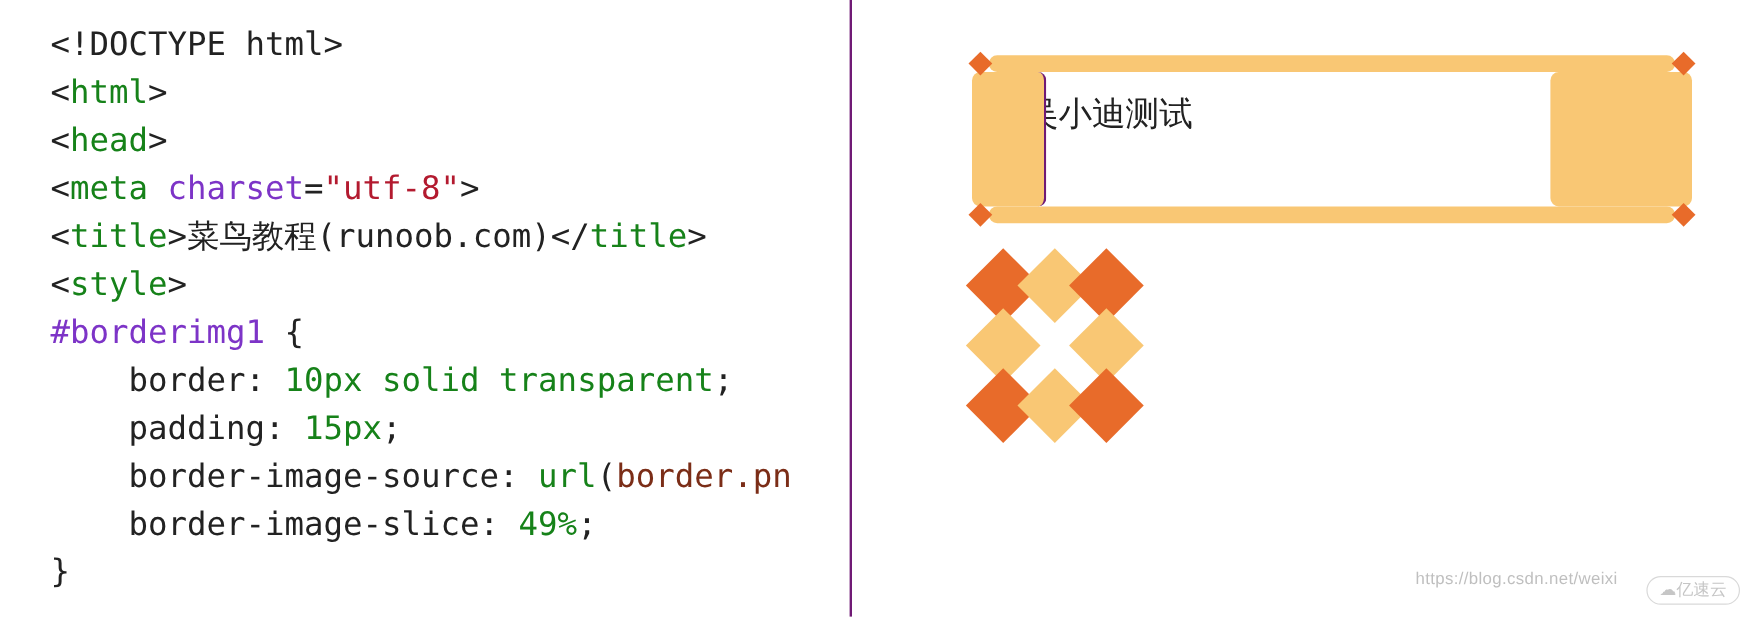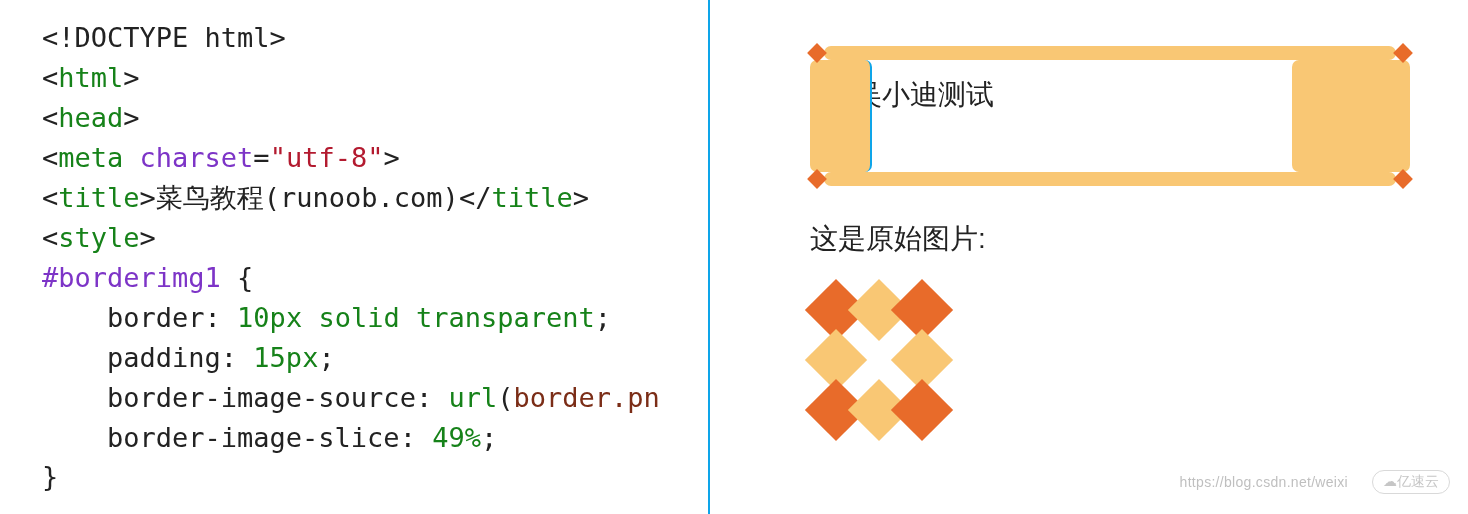--- a/index.html
+++ b/index.html
@@ -10,21 +10,21 @@
     color: #222;
   }
   .wrap {
     display: flex;
     width: 1468px;
     height: 514px;
     overflow: hidden;
   }
   .left {
     width: 710px;
-    border-right: 2px solid #0ea5e9;
+    border-right: 2px solid #701a75;
     padding: 18px 18px 18px 42px;
     overflow: hidden;
   }
   .right {
     flex: 1;
     padding: 18px 18px 18px 100px;
     position: relative;
   }
   pre.code {
     margin: 0;
@@ -97,21 +97,21 @@
     position: absolute;
     right: 120px;
     bottom: 24px;
     font-size: 14px;
     color: #bfbfbf;
     letter-spacing: 0.3px;
   }
   .watermark2 {
     position: absolute;
     right: 18px;
-    bottom: 20px;
+    bottom: 10px;
     font-size: 14px;
     color: #c6c6c6;
     border: 1px solid #d9d9d9;
     border-radius: 14px;
     padding: 2px 10px;
   }
 </style>
 </head>
 <body>
 
@@ -139,21 +139,20 @@
       <div class="bi bottom"></div>
       <div class="bi left"></div>
       <div class="bi right"></div>
       <div class="corner tl"></div>
       <div class="corner tr"></div>
       <div class="corner bl"></div>
       <div class="corner br"></div>
       <span>吴小迪测试</span>
     </div>
 
-    <div class="label2">这是原始图片:</div>
 
     <div class="orig">
 
       <div class="d do" style="left:4px;  top:2px;"></div>
       <div class="d dl" style="left:47px; top:2px;"></div>
       <div class="d do" style="left:90px; top:2px;"></div>
 
       <div class="d dl" style="left:4px;  top:52px;"></div>
       <div class="d dl" style="left:90px; top:52px;"></div>
 

